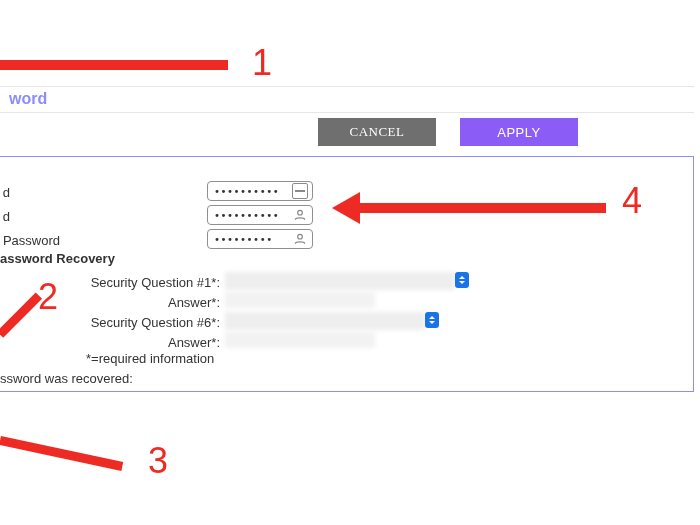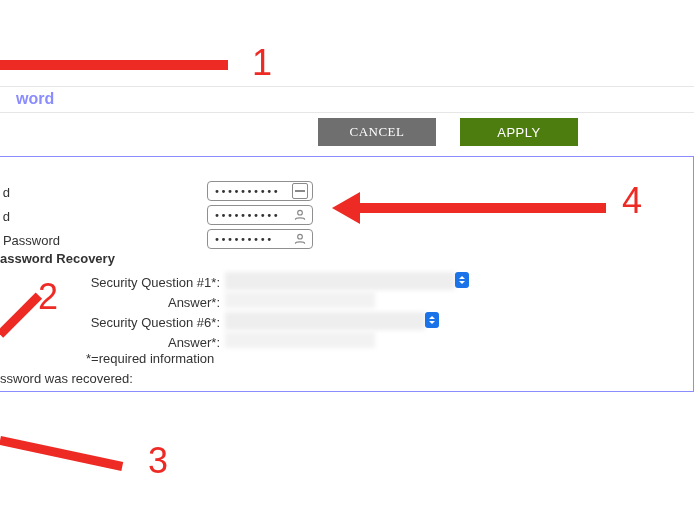--- a/index.html
+++ b/index.html
@@ -47,39 +47,39 @@
   .hr1 { top: 86px; }
   .hr2 { top: 112px; }
 
   .tab-title {
     position: absolute;
     left: 0;
     top: 90px;
     color: #8a8cff;
     font-size: 16px;
     font-weight: 600;
-    padding-left: 16px;
+    padding-left: 9px;
   }
 
   .btn {
     position: absolute;
     top: 118px;
     height: 28px;
     min-width: 118px;
     display: flex;
     align-items: center;
     justify-content: center;
     color: #fff;
     font-size: 13px;
     letter-spacing: 0.5px;
     cursor: pointer;
     user-select: none;
   }
   .btn-cancel { background: #6f6f6f; left: 318px; font-family: Liberation Serif, serif; }
-  .btn-apply  { background: #4d7c0f; left: 460px; }
+  .btn-apply  { background: #8b5cf6; left: 460px; }
 
   
   .panel {
     position: absolute;
     left: 0;
     top: 156px;
     right: 6px;
     height: 236px;
     border: 1px solid #8a8cff;
     border-left: none;

